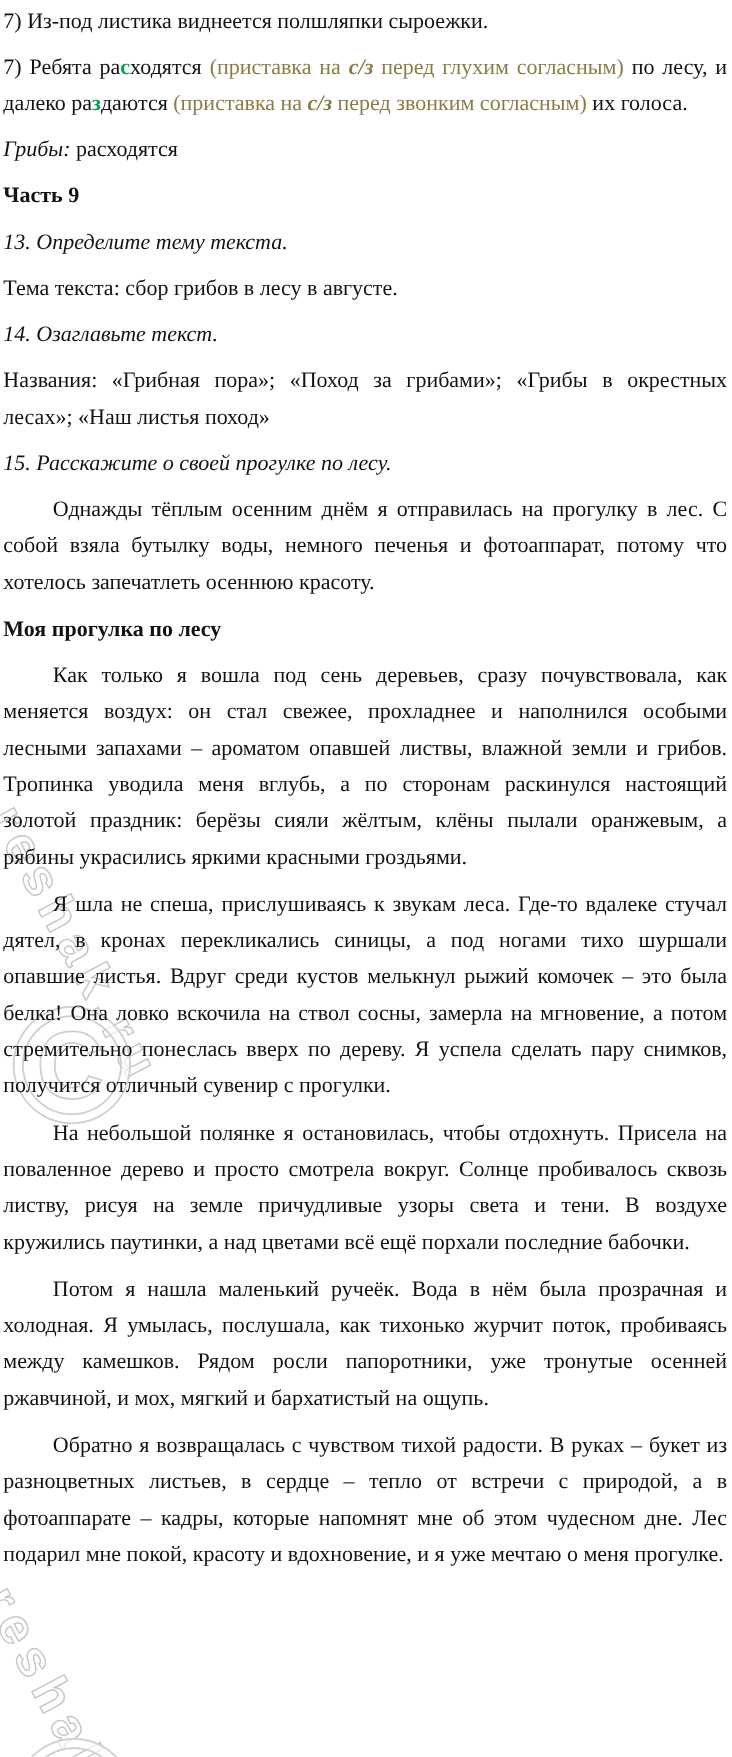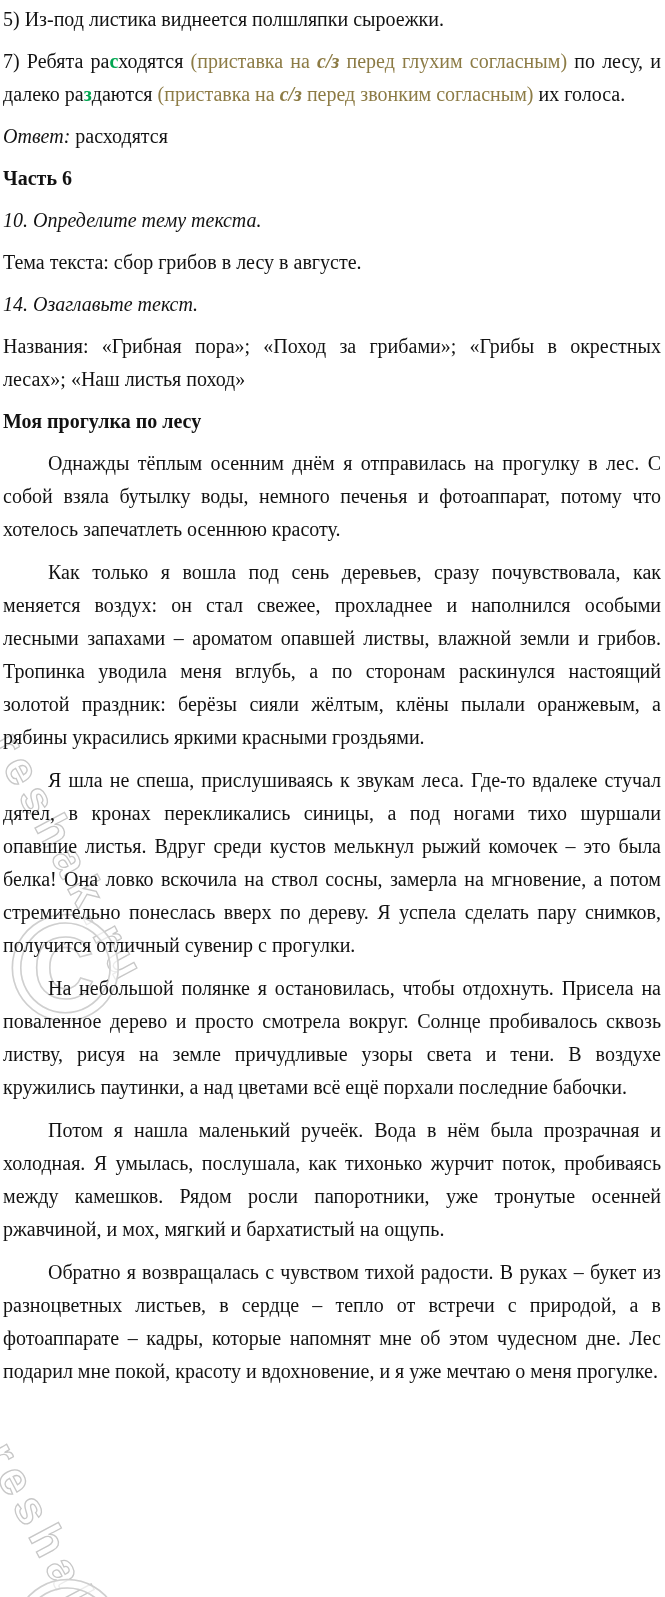--- a/index.html
+++ b/index.html
@@ -64,39 +64,40 @@
   <div class="wm-text">reshak.ru</div>
   <div class="wm-sym">©</div>
 </div>
 <div class="wm-group" id="wm2">
   <div class="wm-text">reshak.ru</div>
   <div class="wm-sym">©</div>
 </div>
 
 <div class="page">
 
-  <div class="block">5) Из-под листика виднеется полшляпки сыроежки.</div>
+  <div class="block">7) Из-под листика виднеется полшляпки сыроежки.</div>
 
   <div class="block"><span>7) Ребята ра</span><span class="green-letter">с</span><span>ходятся </span><span class="grammar-note">(приставка на </span><span class="grammar-note-strong">с/з</span><span class="grammar-note"> перед глухим согласным) </span><span>по лесу, и далеко ра</span><span class="green-letter">з</span><span>даются </span><span class="grammar-note">(приставка на </span><span class="grammar-note-strong">с/з</span><span class="grammar-note"> перед звонким согласным) </span><span>их голоса.</span></div>
 
-  <div class="block"><span class="answer-label">Ответ:</span><span> расходятся</span></div>
+  <div class="block"><span class="answer-label">Грибы:</span><span> расходятся</span></div>
 
-  <div class="block heading-bold">Часть 6</div>
+  <div class="block heading-bold">Часть 9</div>
 
-  <div class="block q-italic">10. Определите тему текста.</div>
+  <div class="block q-italic">13. Определите тему текста.</div>
 
   <div class="block">Тема текста: сбор грибов в лесу в августе.</div>
 
   <div class="block q-italic">14. Озаглавьте текст.</div>
 
   <div class="block">Названия: «Грибная пора»; «Поход за грибами»; «Грибы в окрестных лесах»; «Наш листья поход»</div>
 
+  <div class="block q-italic">15. Расскажите о своей прогулке по лесу.</div>
+
+  <div class="block essay-par">Однажды тёплым осенним днём я отправилась на прогулку в лес. С собой взяла бутылку воды, немного печенья и фотоаппарат, потому что хотелось запечатлеть осеннюю красоту.</div>
 
   <div class="block heading-bold">Моя прогулка по лесу</div>
-
-  <div class="block essay-par">Однажды тёплым осенним днём я отправилась на прогулку в лес. С собой взяла бутылку воды, немного печенья и фотоаппарат, потому что хотелось запечатлеть осеннюю красоту.</div>
   <div class="block essay-par">Как только я вошла под сень деревьев, сразу почувствовала, как меняется воздух: он стал свежее, прохладнее и наполнился особыми лесными запахами – ароматом опавшей листвы, влажной земли и грибов. Тропинка уводила меня вглубь, а по сторонам раскинулся настоящий золотой праздник: берёзы сияли жёлтым, клёны пылали оранжевым, а рябины украсились яркими красными гроздьями.</div>
   <div class="block essay-par">Я шла не спеша, прислушиваясь к звукам леса. Где-то вдалеке стучал дятел, в кронах перекликались синицы, а под ногами тихо шуршали опавшие листья. Вдруг среди кустов мелькнул рыжий комочек – это была белка! Она ловко вскочила на ствол сосны, замерла на мгновение, а потом стремительно понеслась вверх по дереву. Я успела сделать пару снимков, получится отличный сувенир с прогулки.</div>
   <div class="block essay-par">На небольшой полянке я остановилась, чтобы отдохнуть. Присела на поваленное дерево и просто смотрела вокруг. Солнце пробивалось сквозь листву, рисуя на земле причудливые узоры света и тени. В воздухе кружились паутинки, а над цветами всё ещё порхали последние бабочки.</div>
   <div class="block essay-par">Потом я нашла маленький ручеёк. Вода в нём была прозрачная и холодная. Я умылась, послушала, как тихонько журчит поток, пробиваясь между камешков. Рядом росли папоротники, уже тронутые осенней ржавчиной, и мох, мягкий и бархатистый на ощупь.</div>
   <div class="block essay-par">Обратно я возвращалась с чувством тихой радости. В руках – букет из разноцветных листьев, в сердце – тепло от встречи с природой, а в фотоаппарате – кадры, которые напомнят мне об этом чудесном дне. Лес подарил мне покой, красоту и вдохновение, и я уже мечтаю о меня прогулке.</div>
 
 </div>
 
 </body></html>

